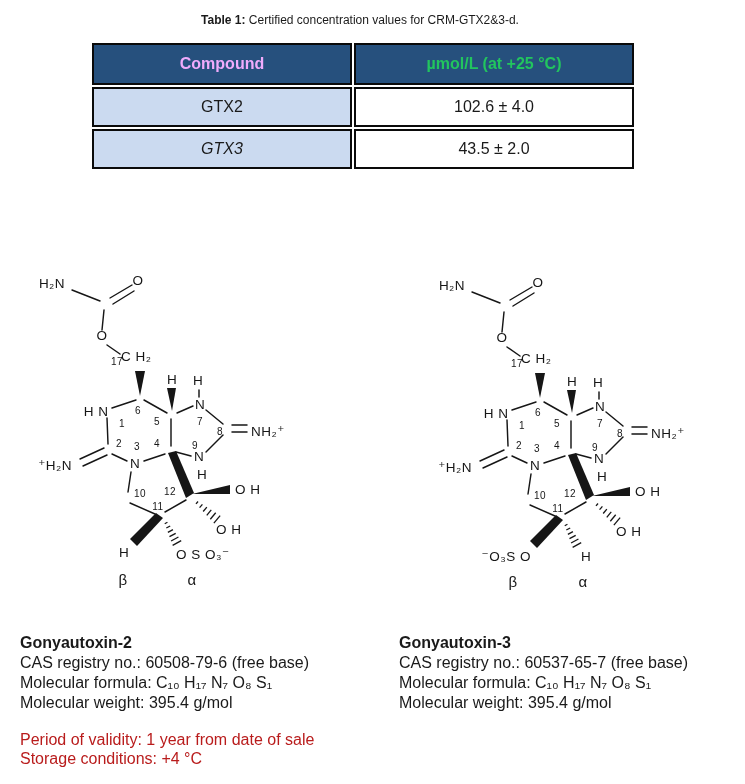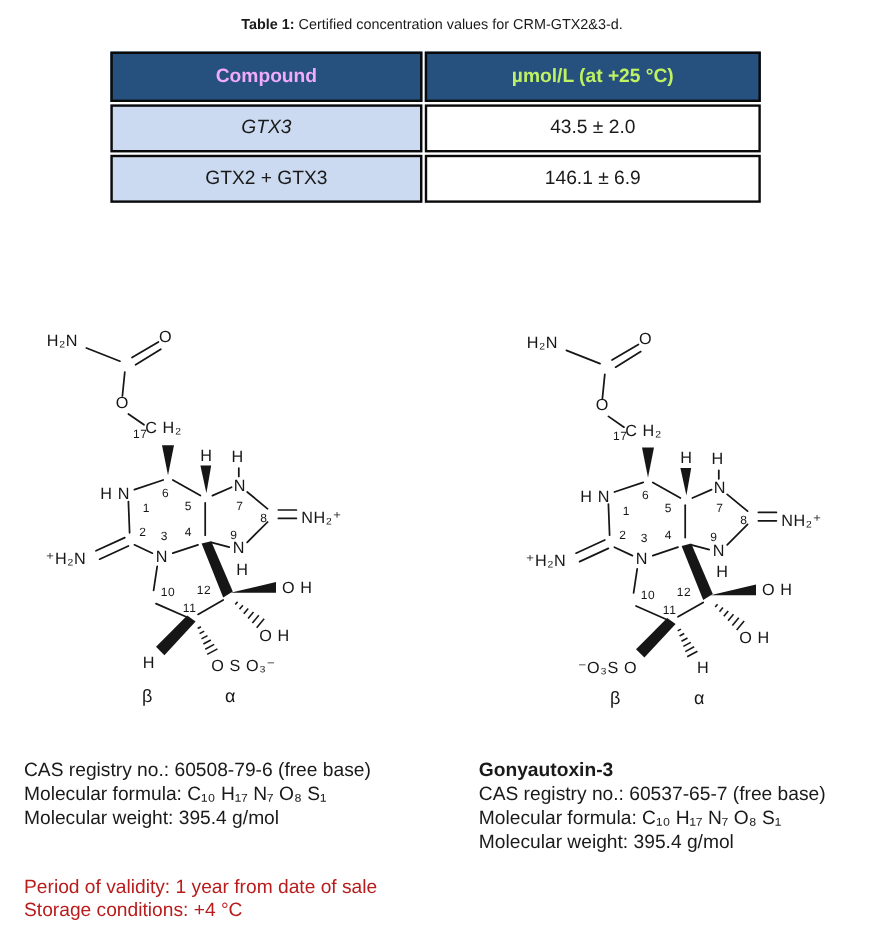--- a/index.html
+++ b/index.html
@@ -45,31 +45,31 @@
 <body>
 
 <div class="page">
 
   <div class="tbl-title"><span class="bold">Table 1:</span><span> Certified concentration values for CRM-GTX2&amp;3-d.</span></div>
 
   <table class="ctable">
     <thead>
       <tr>
         <th class="c1 hdr" style="background: rgb(38, 80, 125); color: #f0abfc;">Compound</th>
-        <th class="c2 hdr" style="background: rgb(38, 80, 125); color: #bef264;">µmol/L (at +25 °C)</th>
+        <th class="c2 hdr" style="background: rgb(38, 80, 125); color: #22c55e;">µmol/L (at +25 °C)</th>
       </tr>
     </thead>
     <tbody>
       <tr>
+        <td class="c1 cpd" style="background: rgb(203, 218, 240);">GTX2</td>
+        <td class="c2 val">102.6 ± 4.0</td>
+      </tr>
+      <tr>
         <td class="c1 cpd" style="background: rgb(203, 218, 240); font-style: italic;">GTX3</td>
         <td class="c2 val">43.5 ± 2.0</td>
-      </tr>
-      <tr>
-        <td class="c1 cpd" style="background: rgb(203, 218, 240);">GTX2 + GTX3</td>
-        <td class="c2 val">146.1 ± 6.9</td>
       </tr>
     </tbody>
   </table>
 
   <svg id="struct0" class="struct" viewBox="0 0 320 360">
       <line x1="52" y1="37" x2="80" y2="48" stroke="#161616" stroke-width="1.45" stroke-linecap="round"></line>
       <line x1="90" y1="45" x2="112" y2="32" stroke="#161616" stroke-width="1.45" stroke-linecap="round"></line>
       <line x1="93" y1="51" x2="114" y2="38" stroke="#161616" stroke-width="1.45" stroke-linecap="round"></line>
       <line x1="84" y1="57" x2="82" y2="77" stroke="#161616" stroke-width="1.45" stroke-linecap="round"></line>
       <line x1="87" y1="92" x2="100" y2="101" stroke="#161616" stroke-width="1.45" stroke-linecap="round"></line>
@@ -210,20 +210,21 @@
       <text x="120" y="244" text-anchor="middle" font-size="10">10</text>
       <text x="138" y="257" text-anchor="middle" font-size="10">11</text>
       <text x="150" y="242" text-anchor="middle" font-size="10">12</text>
       <text x="111" y="306" text-anchor="end" font-size="13.5">⁻O₃S O</text>
       <text x="166" y="306" text-anchor="middle" font-size="13.5">H</text>
       <text x="93" y="332" text-anchor="middle" font-size="15">β</text>
       <text x="163" y="332" text-anchor="middle" font-size="15">α</text>
     </svg>
 
   <div class="info" id="info0">
+    <div class="name">Gonyautoxin-2</div>
     <div>CAS registry no.: 60508-79-6 (free base)</div>
     <div>Molecular formula: C₁₀ H₁₇ N₇ O₈ S₁</div>
     <div>Molecular weight: 395.4 g/mol</div>
   </div>
 
   <div class="info" id="info1">
     <div class="name">Gonyautoxin-3</div>
     <div>CAS registry no.: 60537-65-7 (free base)</div>
     <div>Molecular formula: C₁₀ H₁₇ N₇ O₈ S₁</div>
     <div>Molecular weight: 395.4 g/mol</div>

